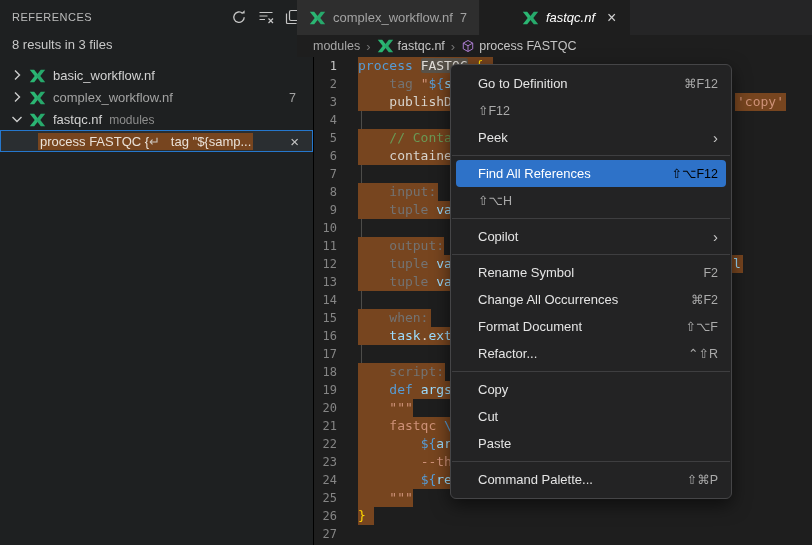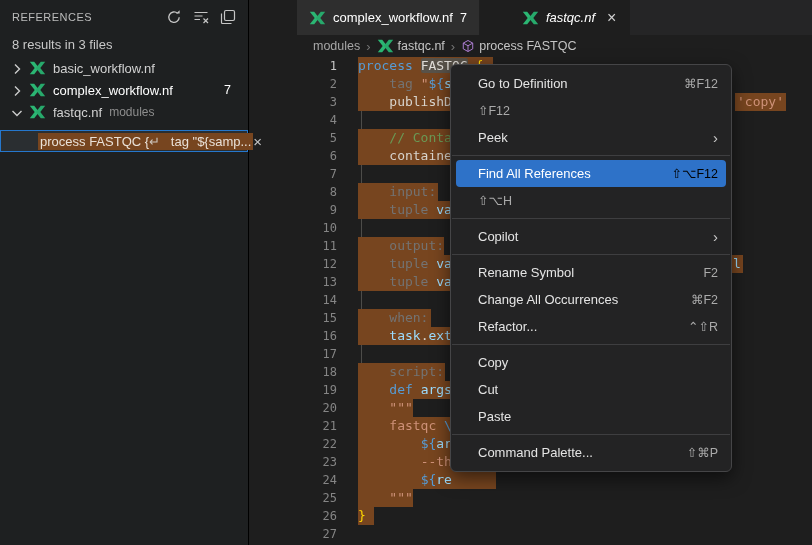--- a/index.html
+++ b/index.html
@@ -5,32 +5,32 @@
   html,body{margin:0;padding:0}
   body{
     width:812px;height:545px;position:relative;overflow:hidden;
     background:#1e1e1e;color:#cccccc;
     font-family:"Liberation Sans",sans-serif;
     -webkit-font-smoothing:antialiased;
   }
   svg{display:block}
 
   
-  .sidebar{position:absolute;left:0;top:0;width:249px;height:545px;background:#1e2021;border-right:1px solid #000;box-sizing:border-box}
+  .sidebar{position:absolute;left:0;top:0;width:314px;height:545px;background:#1e2021;border-right:1px solid #000;box-sizing:border-box}
   .sb-header{display:flex;align-items:center;height:34px;padding:0 12px}
   .sb-title{flex:1;font-size:11px;letter-spacing:.5px;color:#bcbcbc}
   .sb-actions{display:flex;gap:11px;align-items:center}
   .icon-btn{width:16px;height:16px;cursor:pointer}
   .sb-summary{padding:3px 12px 9px;font-size:13px;color:#c8c8c8}
-  .tree-row{display:flex;align-items:flex-start;height:22px;font-size:13px;color:#d2d2d2;padding-left:9px;cursor:pointer}
+  .tree-row{display:flex;align-items:flex-end;height:22px;font-size:13px;color:#d2d2d2;padding-left:9px;cursor:pointer}
   .tree-row .twisty{width:16px;height:16px;margin-right:4px;flex:0 0 auto}
   .tree-row .nf-ico{margin-right:7px;flex:0 0 auto}
   .tree-row .desc{color:#8d8d8d;font-size:12px;margin-left:7px}
   .tree-row .badge{margin-left:auto;margin-right:17px;font-size:12.5px}
-  .modified{color:#ffffff}
+  .modified{color:#a3a3a3}
   .result-row{position:relative;box-sizing:border-box;height:22px;margin-top:3px;border:1px solid #2577cd;background:#2a2e31;display:flex;align-items:center;cursor:pointer}
   .result-text{margin-left:37px;font-size:13px;white-space:pre;background:#77451f;color:#e9e1d8;padding:1px 2px}
   .result-text .ret{color:#cbc3ba}
   .result-close{margin-left:auto;margin-right:13px;color:#c5c5c5;font-size:15px;line-height:1;cursor:pointer}
 
   
   .tabbar{position:absolute;left:297px;top:0;width:515px;height:35px;background:#252526;display:flex}
   .tab{display:flex;align-items:center;gap:7px;height:35px;padding:0 12px;font-size:13px;box-sizing:border-box;cursor:pointer}
   .tab-inactive{background:#2e2e2e;border-right:1px solid #1f1f1f}
   .tab-active{background:#1e1e1e;padding-left:42px;padding-right:14px}
@@ -351,20 +351,24 @@
     <div class="msep"></div>
     <div class="mi">
       <span class="lbl">Rename Symbol</span>
       <span class="sc">F2</span>
     </div>
     <div class="mi">
       <span class="lbl">Change All Occurrences</span>
       <span class="sc">⌘F2</span>
     </div>
     <div class="mi">
+      <span class="lbl">Format Document</span>
+      <span class="sc">⇧⌥F</span>
+    </div>
+    <div class="mi">
       <span class="lbl">Refactor...</span>
       <span class="sc">⌃⇧R</span>
     </div>
     <div class="msep"></div>
     <div class="mi">
       <span class="lbl">Copy</span>
     </div>
     <div class="mi">
       <span class="lbl">Cut</span>
     </div>

